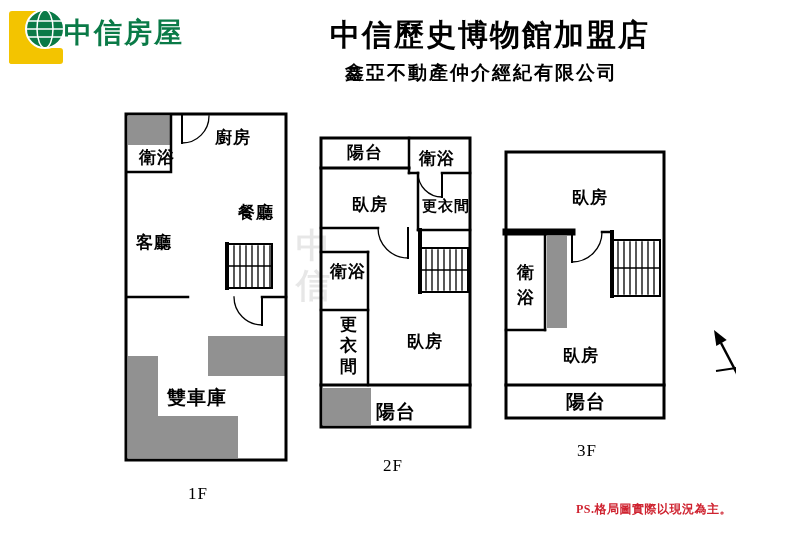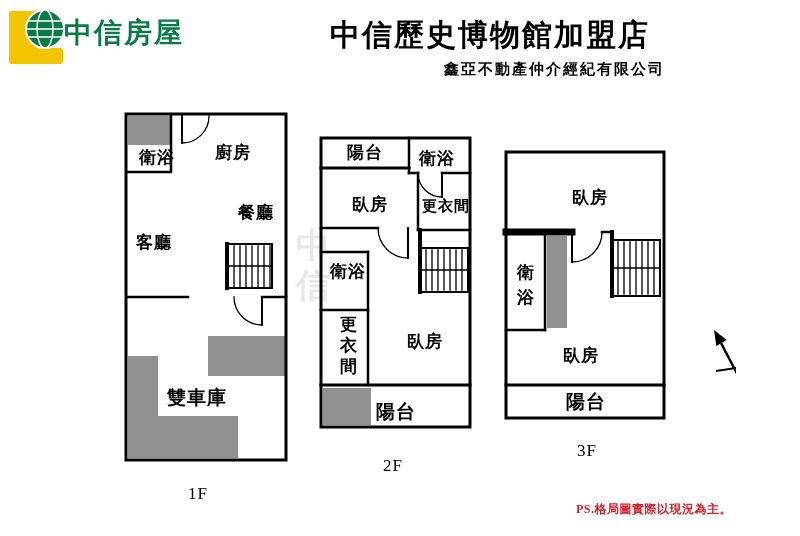--- a/index.html
+++ b/index.html
@@ -6,22 +6,22 @@
   html,body{width:800px;height:536px;background:#fff}
   .canvas{position:relative;width:736px;height:536px;background:#fff;overflow:hidden;
           font-family:"Liberation Serif","DejaVu Serif",serif;color:#000}
   .emblem{position:absolute;left:8px;top:6px}
   .brand-cn{position:absolute;left:64px;top:14px;font-family:"Liberation Sans","DejaVu Sans",sans-serif;
             font-weight:bold;font-size:28px;letter-spacing:2px;color:#0a7a47;white-space:nowrap}
   .brand-en{position:absolute;left:8px;top:68px;font-family:"Liberation Sans","DejaVu Sans",sans-serif;
             font-weight:bold;font-size:11.5px;color:#0a7a47;letter-spacing:.3px;white-space:nowrap}
   .title{position:absolute;left:330px;top:15px;width:350px;text-align:left;
          font-size:30px;font-weight:bold;letter-spacing:2px;white-space:nowrap}
-  .subtitle{position:absolute;left:345px;top:60px;width:320px;text-align:right;
-            font-size:15px;font-weight:bold;letter-spacing:2px;white-space:nowrap}
+  .subtitle{position:absolute;left:345px;top:60px;width:320px;text-align:left;
+            font-size:19px;font-weight:bold;letter-spacing:2px;white-space:nowrap}
   .plans{position:absolute;left:0;top:100px}
   .room-label{position:absolute;font-size:17px;font-weight:700;letter-spacing:1px;white-space:nowrap}
   .room-label.lg{font-size:19px}
   .vtext{display:flex;flex-direction:column;align-items:center;letter-spacing:0}
   .floor-label{position:absolute;font-size:17px;letter-spacing:1px}
   .footnote{position:absolute;left:576px;top:501px;font-size:12px;font-weight:bold;
             color:#cf2330;letter-spacing:.5px;white-space:nowrap}
   .watermark{position:absolute;left:296px;top:226px;font-size:34px;opacity:.09;
              line-height:40px;font-weight:bold}
 </style>
@@ -116,21 +116,21 @@
       <path d="M716,371 L749,366" stroke-width="2"></path>
     </g>
   </svg>
 
   <div class="watermark vtext">
     <span>中</span>
     <span>信</span>
   </div>
 
   <div class="room-label" style="left:139px;top:146px">衛浴</div>
-  <div class="room-label" style="left:215px;top:141px">廚房</div>
+  <div class="room-label" style="left:215px;top:126px">廚房</div>
   <div class="room-label" style="left:238px;top:201px">餐廳</div>
   <div class="room-label" style="left:136px;top:231px">客廳</div>
   <div class="room-label lg" style="left:167px;top:385px">雙車庫</div>
   <div class="floor-label" style="left:188px;top:484px">1F</div>
 
   <div class="room-label" style="left:347px;top:141px">陽台</div>
   <div class="room-label" style="left:419px;top:147px">衛浴</div>
   <div class="room-label" style="left:352px;top:193px">臥房</div>
   <div class="room-label" style="left:422px;top:197px;font-size:15px">更衣間</div>
   <div class="room-label" style="left:330px;top:260px">衛浴</div>

